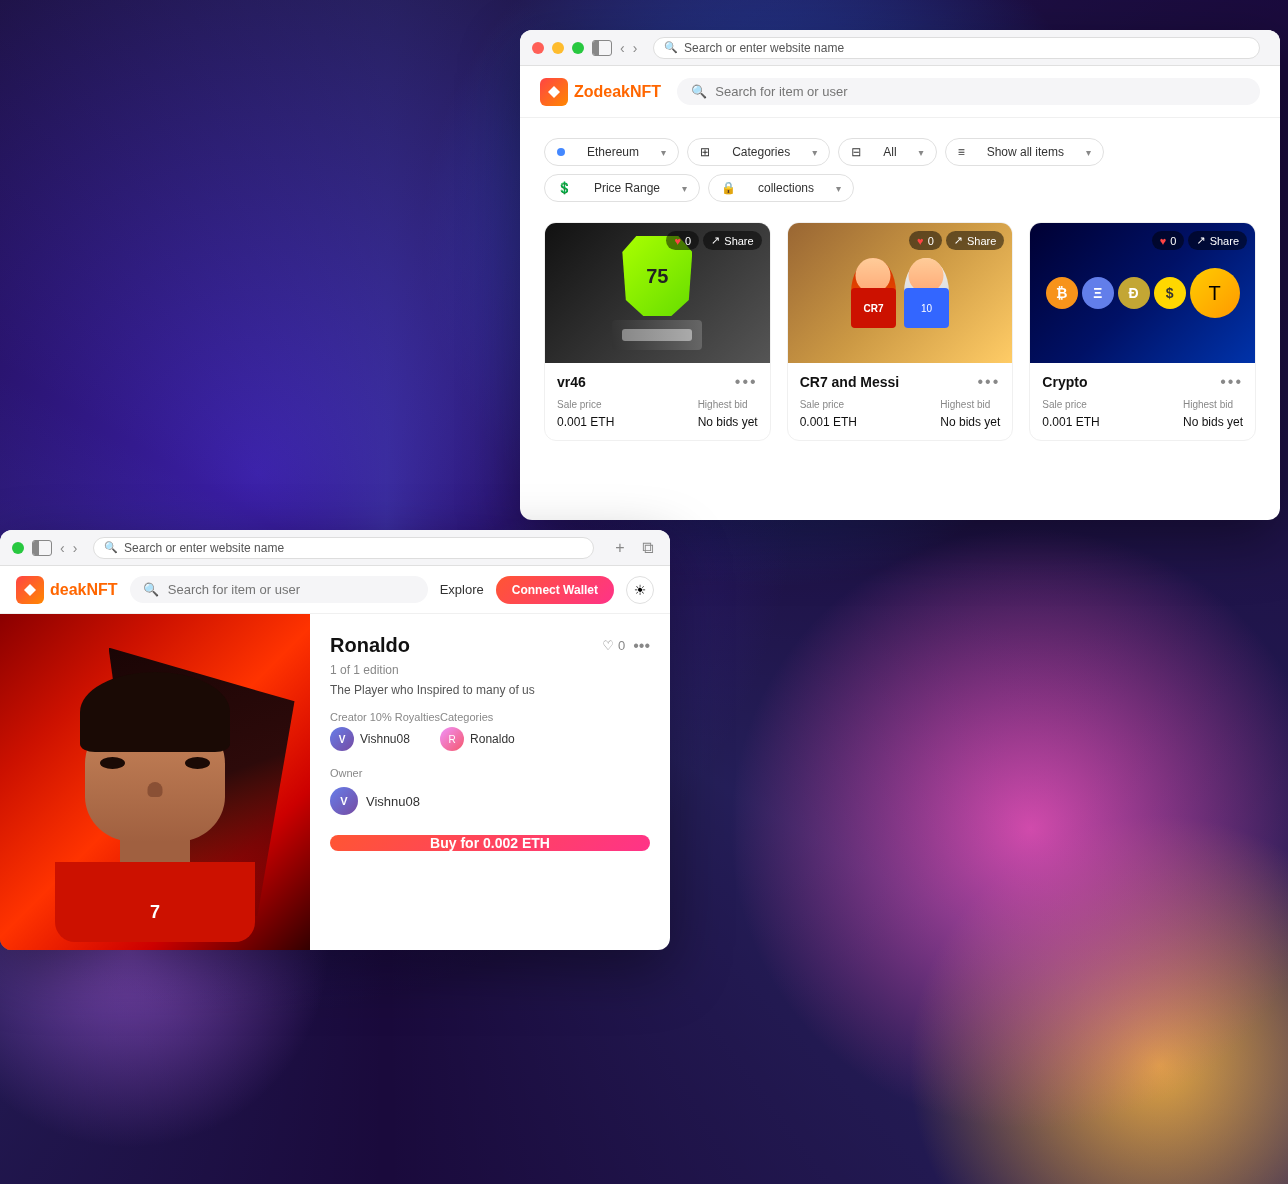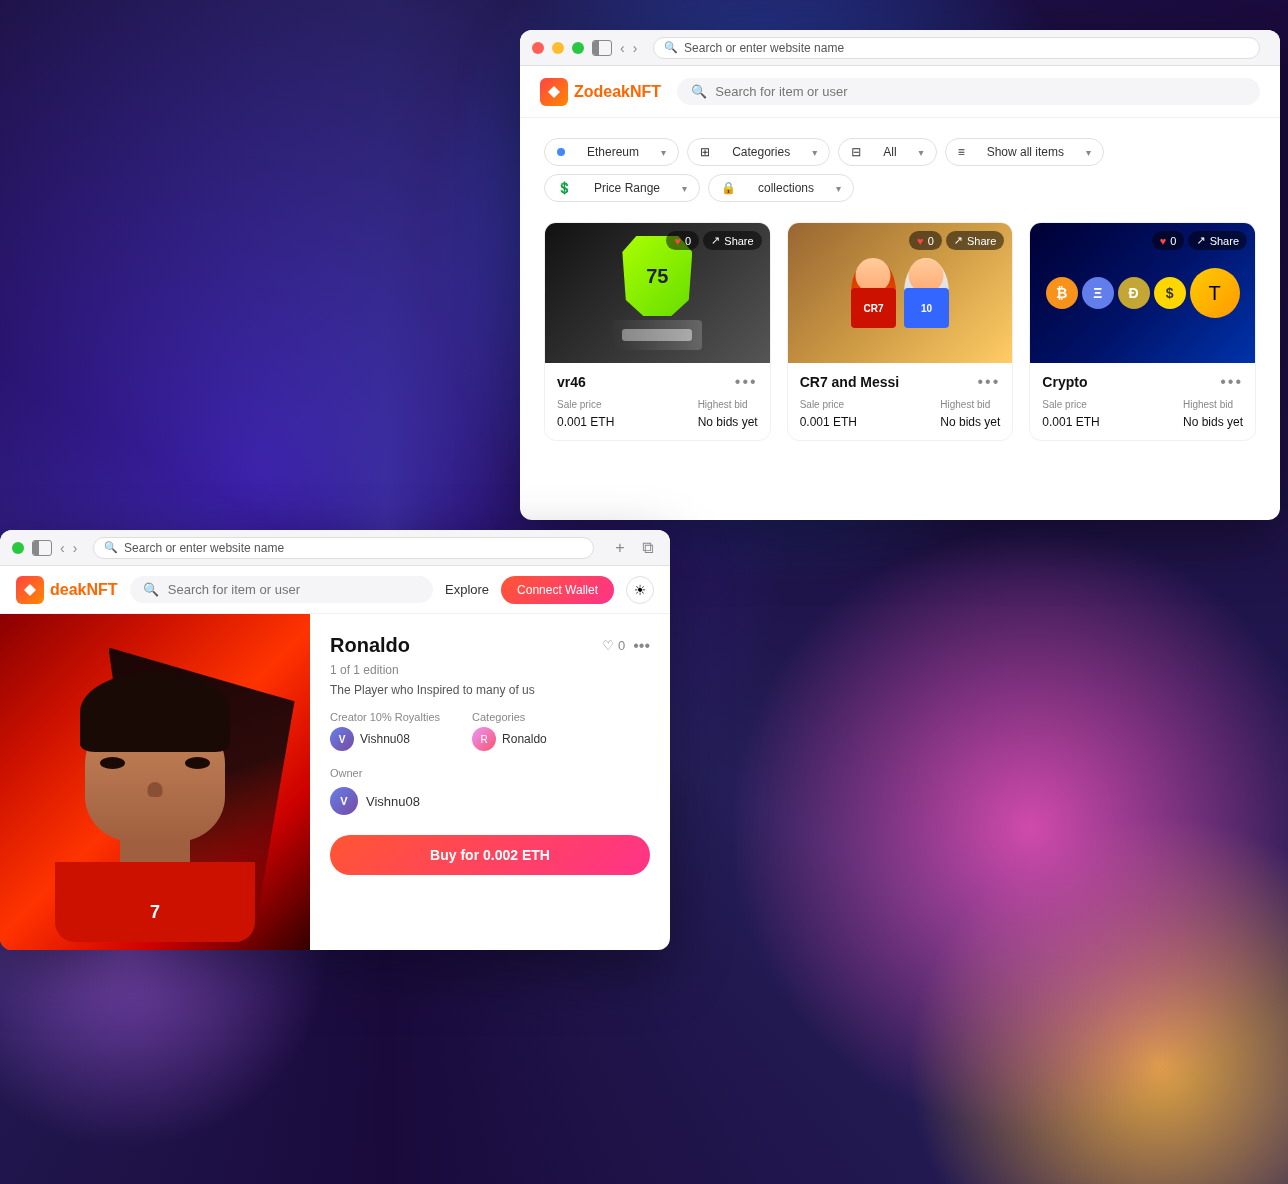--- a/index.html
+++ b/index.html
@@ -249,21 +249,21 @@
       padding: 0 16px;
       gap: 12px;
       border-bottom: 1px solid #f0f0f0;
     }
     .connect-wallet-btn {
       background: linear-gradient(135deg, #ff5533, #ff3388);
       color: white;
       border: none;
       border-radius: 20px;
       padding: 7px 16px;
-      font-size: 12px; font-weight: 400;
+      font-size: 12px; font-weight: 700;
       cursor: pointer;
       margin-left: auto;
     }
     .theme-btn {
       width: 28px; height: 28px;
       background: #fff;
       border: 1px solid #e0e0e0;
       border-radius: 50%;
       display: flex; align-items: center; justify-content: center;
       font-size: 14px; cursor: pointer;
@@ -304,21 +304,21 @@
     .detail-actions { display: flex; align-items: center; gap: 8px; }
     .heart-count {
       display: flex; align-items: center; gap: 4px;
       font-size: 13px; color: #888;
     }
     .detail-menu { color: #888; font-size: 16px; cursor: pointer; }
     .edition-text { font-size: 12px; color: #888; margin-bottom: 6px; }
     .description-text { font-size: 12px; color: #555; margin-bottom: 14px; }
     
     .meta-row {
-      display: flex; gap: 32px; margin-bottom: 16px;
+      display: flex; margin-bottom: 16px;
     }
     .meta-col label { font-size: 11px; color: #888; display: block; margin-bottom: 4px; }
     .meta-user {
       display: flex; align-items: center; gap: 6px;
     }
     .meta-avatar {
       width: 24px; height: 24px;
       border-radius: 50%;
       background: linear-gradient(135deg, #667eea, #764ba2);
       display: flex; align-items: center; justify-content: center;
@@ -366,21 +366,21 @@
     
     .action-btns {
       display: flex; gap: 12px;
     }
     .buy-btn {
       flex: 1;
       background: linear-gradient(135deg, #ff5533, #ff3388);
       color: white;
       border: none;
       border-radius: 25px;
-      padding: 12px 20px;
+      padding: 0 20px;
       font-size: 14px; font-weight: 600;
       cursor: pointer;
     }
     .bid-btn {
       flex: 1;
       background: #fff;
       color: #333;
       border: 1px solid #e0e0e0;
       border-radius: 25px;
       padding: 12px 20px;
@@ -541,21 +541,21 @@
       <div class="nft-card">
         <div class="nft-image">
           <div class="cr7-bg">
             <div style="display:flex;gap:8px;align-items:flex-end;">
               <div style="width:45px;height:70px;background:linear-gradient(180deg,#cc3300,#ff5500);border-radius:50% 50% 10% 10%;position:relative;">
                 <div style="position:absolute;top:0;left:50%;transform:translateX(-50%);width:35px;height:35px;background:linear-gradient(180deg,#ffcc99,#ffaa77);border-radius:50%;"></div>
                 <div style="position:absolute;top:30px;left:0;width:45px;height:40px;background:#cc1100;border-radius:4px;display:flex;align-items:center;justify-content:center;font-size:10px;color:white;font-weight:700;">CR7</div>
               </div>
               <div style="width:45px;height:70px;background:linear-gradient(180deg,#f0f0f0,#cccccc);border-radius:50% 50% 10% 10%;position:relative;">
                 <div style="position:absolute;top:0;left:50%;transform:translateX(-50%);width:35px;height:35px;background:linear-gradient(180deg,#ffcc99,#ffaa77);border-radius:50%;"></div>
-                <div style="position:absolute;top:30px;left:0;width:45px;height:40px;background:#3366ff;border-radius:4px;display:flex;align-items:center;justify-content:center;font-size:10px;color:white;font-weight:700;">10</div>
+                <div style="position:absolute;top:30px;left:0;width:45px;height:40px;background:#3366ff;border-radius:4px;display:flex;align-items:center;justify-content:center;font-size:10px;color:white;font-weight:400;">10</div>
               </div>
             </div>
           </div>
           <div class="nft-overlay">
             <div class="nft-badge">
               <span class="heart-icon">♥</span>
               <span>0</span>
             </div>
             <div class="nft-badge">
               <span>↗</span>

